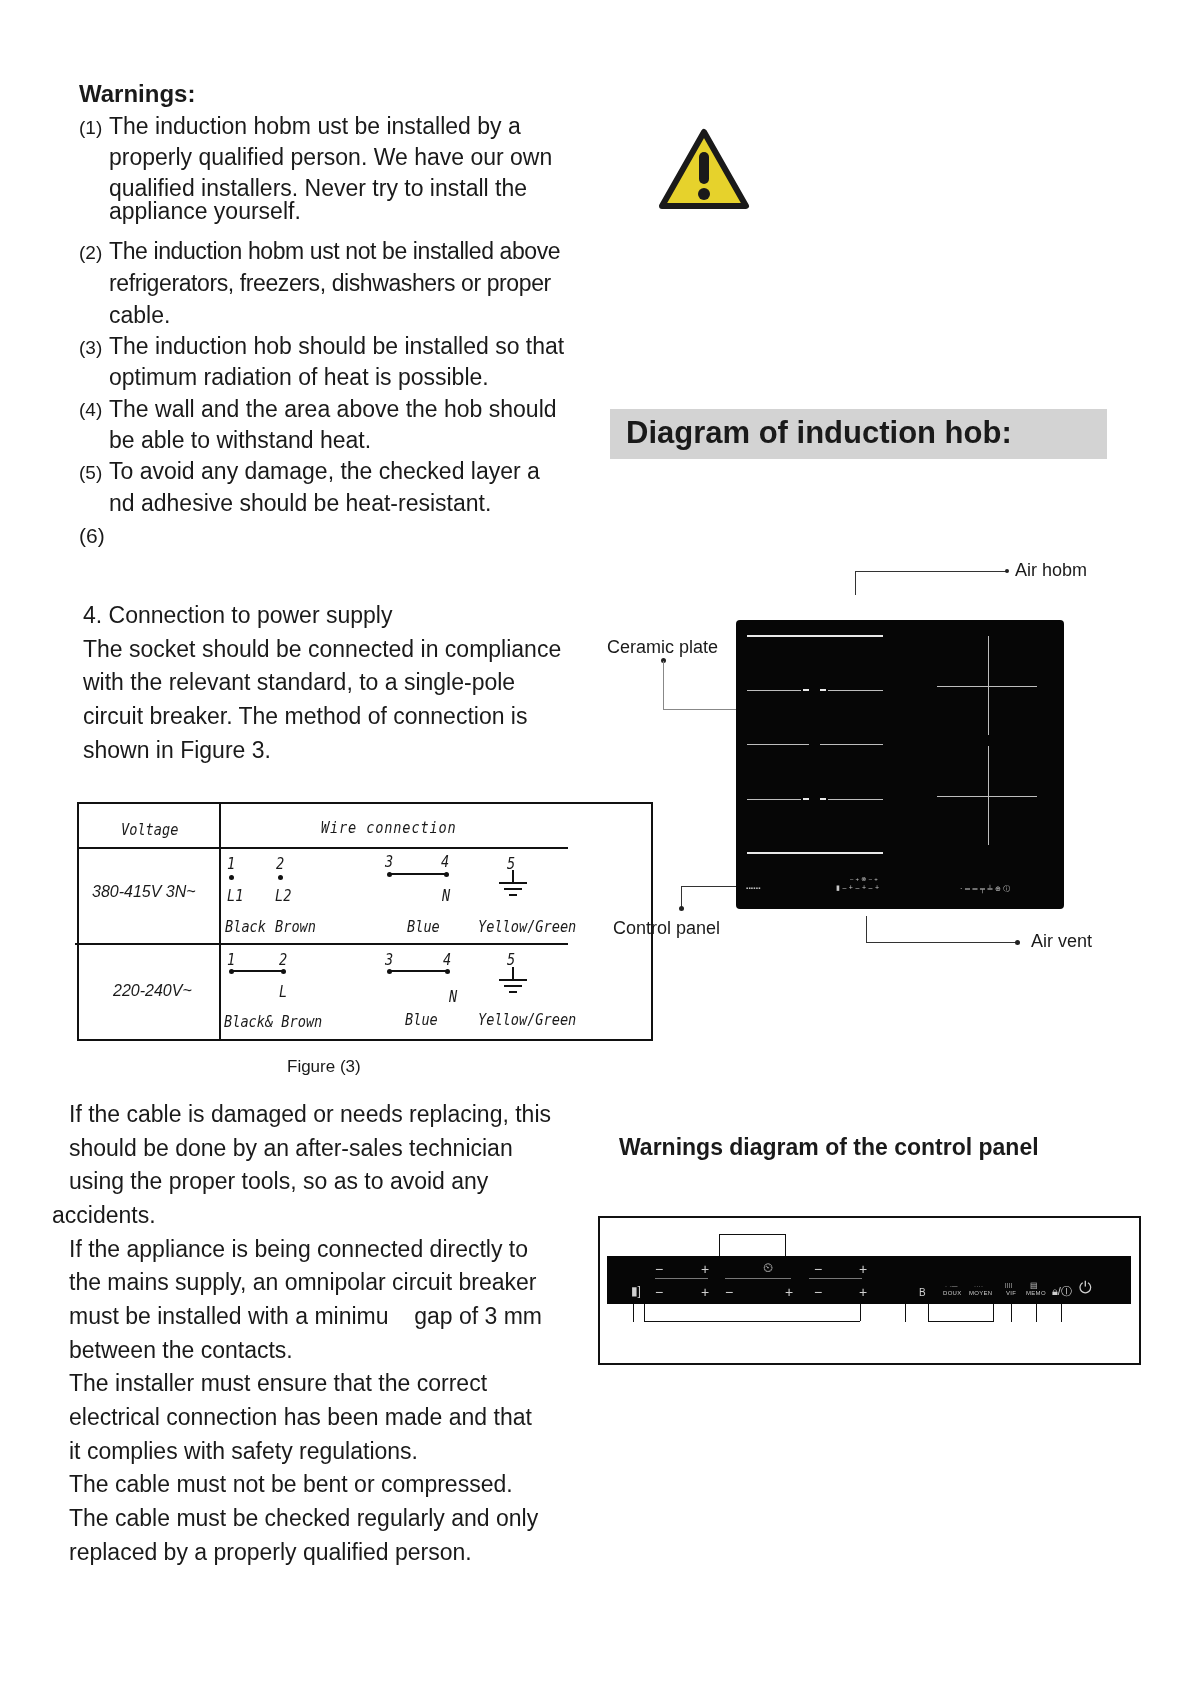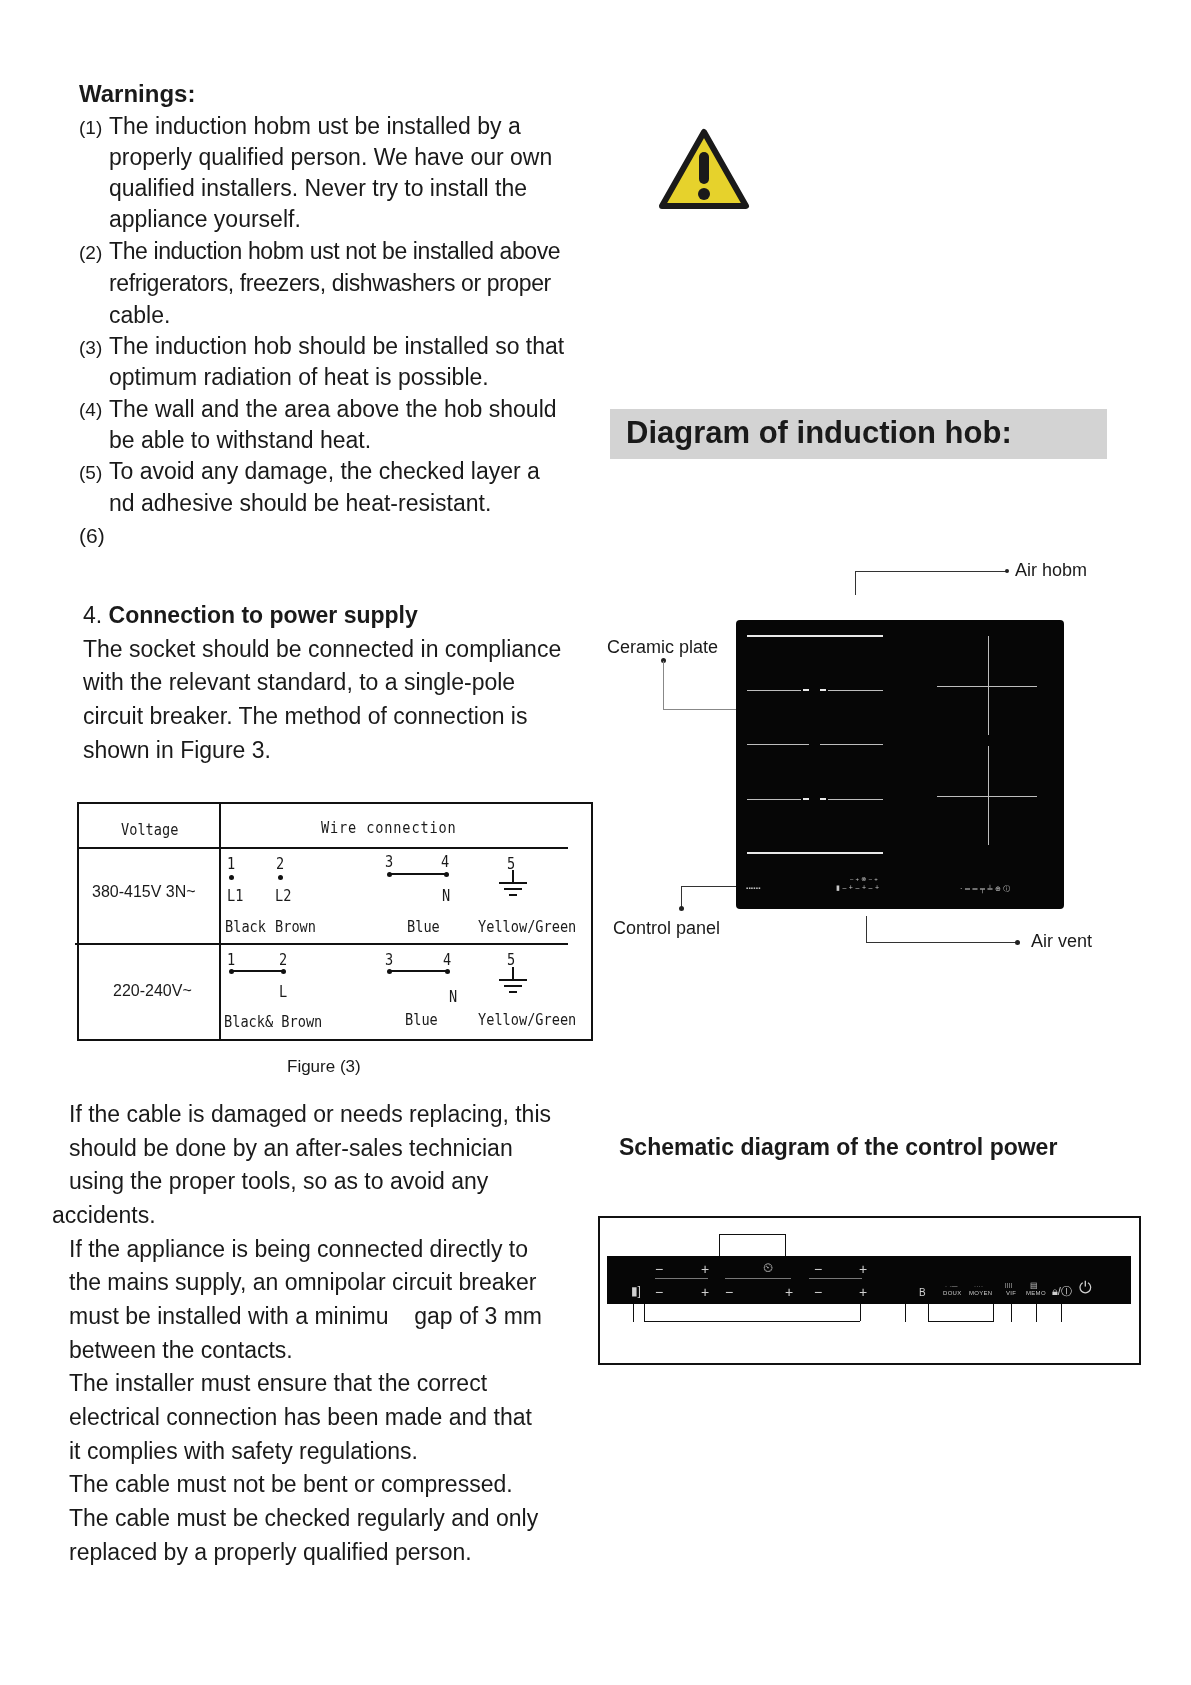--- a/index.html
+++ b/index.html
@@ -1,26 +1,26 @@
 <!DOCTYPE html>
 <html><head>
 <meta charset="utf-8">
 <style>
   html, body { margin: 0; padding: 0; background: #ffffff; }
   body { width: 1191px; height: 1685px; position: relative; overflow: hidden;
          font-family: "Liberation Sans", sans-serif; color: #1a1a1a; }
   .abs { position: absolute; }
   .txt { font-size: 23px; line-height: 31px; white-space: nowrap; }
-  .bold { font-weight: bold; }
+  .bold { font-weight: normal; }
   .warn-title { left: 79px; top: 80px; font-size: 24px; font-weight: bold; }
   .wline { left: 109px; font-size: 23px; white-space: nowrap; }
   .wnum { left: 79px; font-size: 19px; white-space: nowrap; }
 
   
-  .table { left: 77px; top: 802px; width: 516px; height: 239px; border: 2px solid #111; box-sizing: border-box; }
+  .table { left: 77px; top: 802px; width: 576px; height: 239px; border: 2px solid #111; box-sizing: border-box; font-style: italic; }
   .tcell-line { position: absolute; background: #111; }
   .cond { font-family: "DejaVu Sans Mono", monospace; font-size: 16px; transform: scaleX(0.85); transform-origin: left; white-space: nowrap; }
   .tsans { font-family: "Liberation Sans", sans-serif; font-size: 16px; white-space: nowrap; }
   .dot { width: 5px; height: 5px; border-radius: 50%; background: #111; position: absolute; }
   .wire { height: 2px; background: #111; position: absolute; }
 
   .caption { font-size: 17px; }
 
   
   .hdr-box { left: 610px; top: 409px; width: 497px; height: 50px; background: #d3d3d3; }
@@ -46,21 +46,21 @@
 </style>
 </head>
 <body>
 
 <div class="abs warn-title">Warnings:</div>
 
 <div class="abs wnum" style="top:117px">(1)</div>
 <div class="abs wline" style="top:113px">The induction hobm ust be installed by a</div>
 <div class="abs wline" style="top:144px">properly qualified person. We have our own</div>
 <div class="abs wline" style="top:175px">qualified installers. Never try to install the</div>
-<div class="abs wline" style="top:206px">appliance yourself.</div>
+<div class="abs wline" style="top:198px">appliance yourself.</div>
 
 <div class="abs wnum" style="top:242px">(2)</div>
 <div class="abs wline" style="top:238px; letter-spacing:-0.4px">The induction hobm ust not be installed above</div>
 <div class="abs wline" style="top:270px; letter-spacing:-0.4px">refrigerators, freezers, dishwashers or proper</div>
 <div class="abs wline" style="top:302px">cable.</div>
 
 <div class="abs wnum" style="top:337px">(3)</div>
 <div class="abs wline" style="top:333px">The induction hob should be installed so that</div>
 <div class="abs wline" style="top:364px">optimum radiation of heat is possible.</div>
 
@@ -210,21 +210,21 @@
 <div class="leader" style="left:681px; top:886px; width:55px; height:1px"></div>
 <div class="leader" style="left:681px; top:886px; width:1px; height:22px"></div>
 <div class="ldot" style="left:679px; top:906px"></div>
 <div class="abs lbl" style="left:613px; top:918px">Control panel</div>
 
 <div class="leader" style="left:866px; top:916px; width:1px; height:26px"></div>
 <div class="leader" style="left:866px; top:942px; width:150px; height:1px"></div>
 <div class="ldot" style="left:1015px; top:940px"></div>
 <div class="abs lbl" style="left:1031px; top:931px">Air vent</div>
 
-<div class="abs sub-hdr">Schematic diagram of the control power</div>
+<div class="abs sub-hdr">Warnings diagram of the control panel</div>
 <div class="abs cp-box"></div>
 
 <div class="cl" style="left:719px; top:1234px; width:67px; height:1px"></div>
 <div class="cl" style="left:719px; top:1234px; width:1px; height:22px"></div>
 <div class="cl" style="left:785px; top:1234px; width:1px; height:22px"></div>
 
 <div class="abs cp-bar">
 
   <div class="cp-g" style="left:48px; top:6px">−</div>
   <div class="cp-g" style="left:94px; top:6px">+</div>

